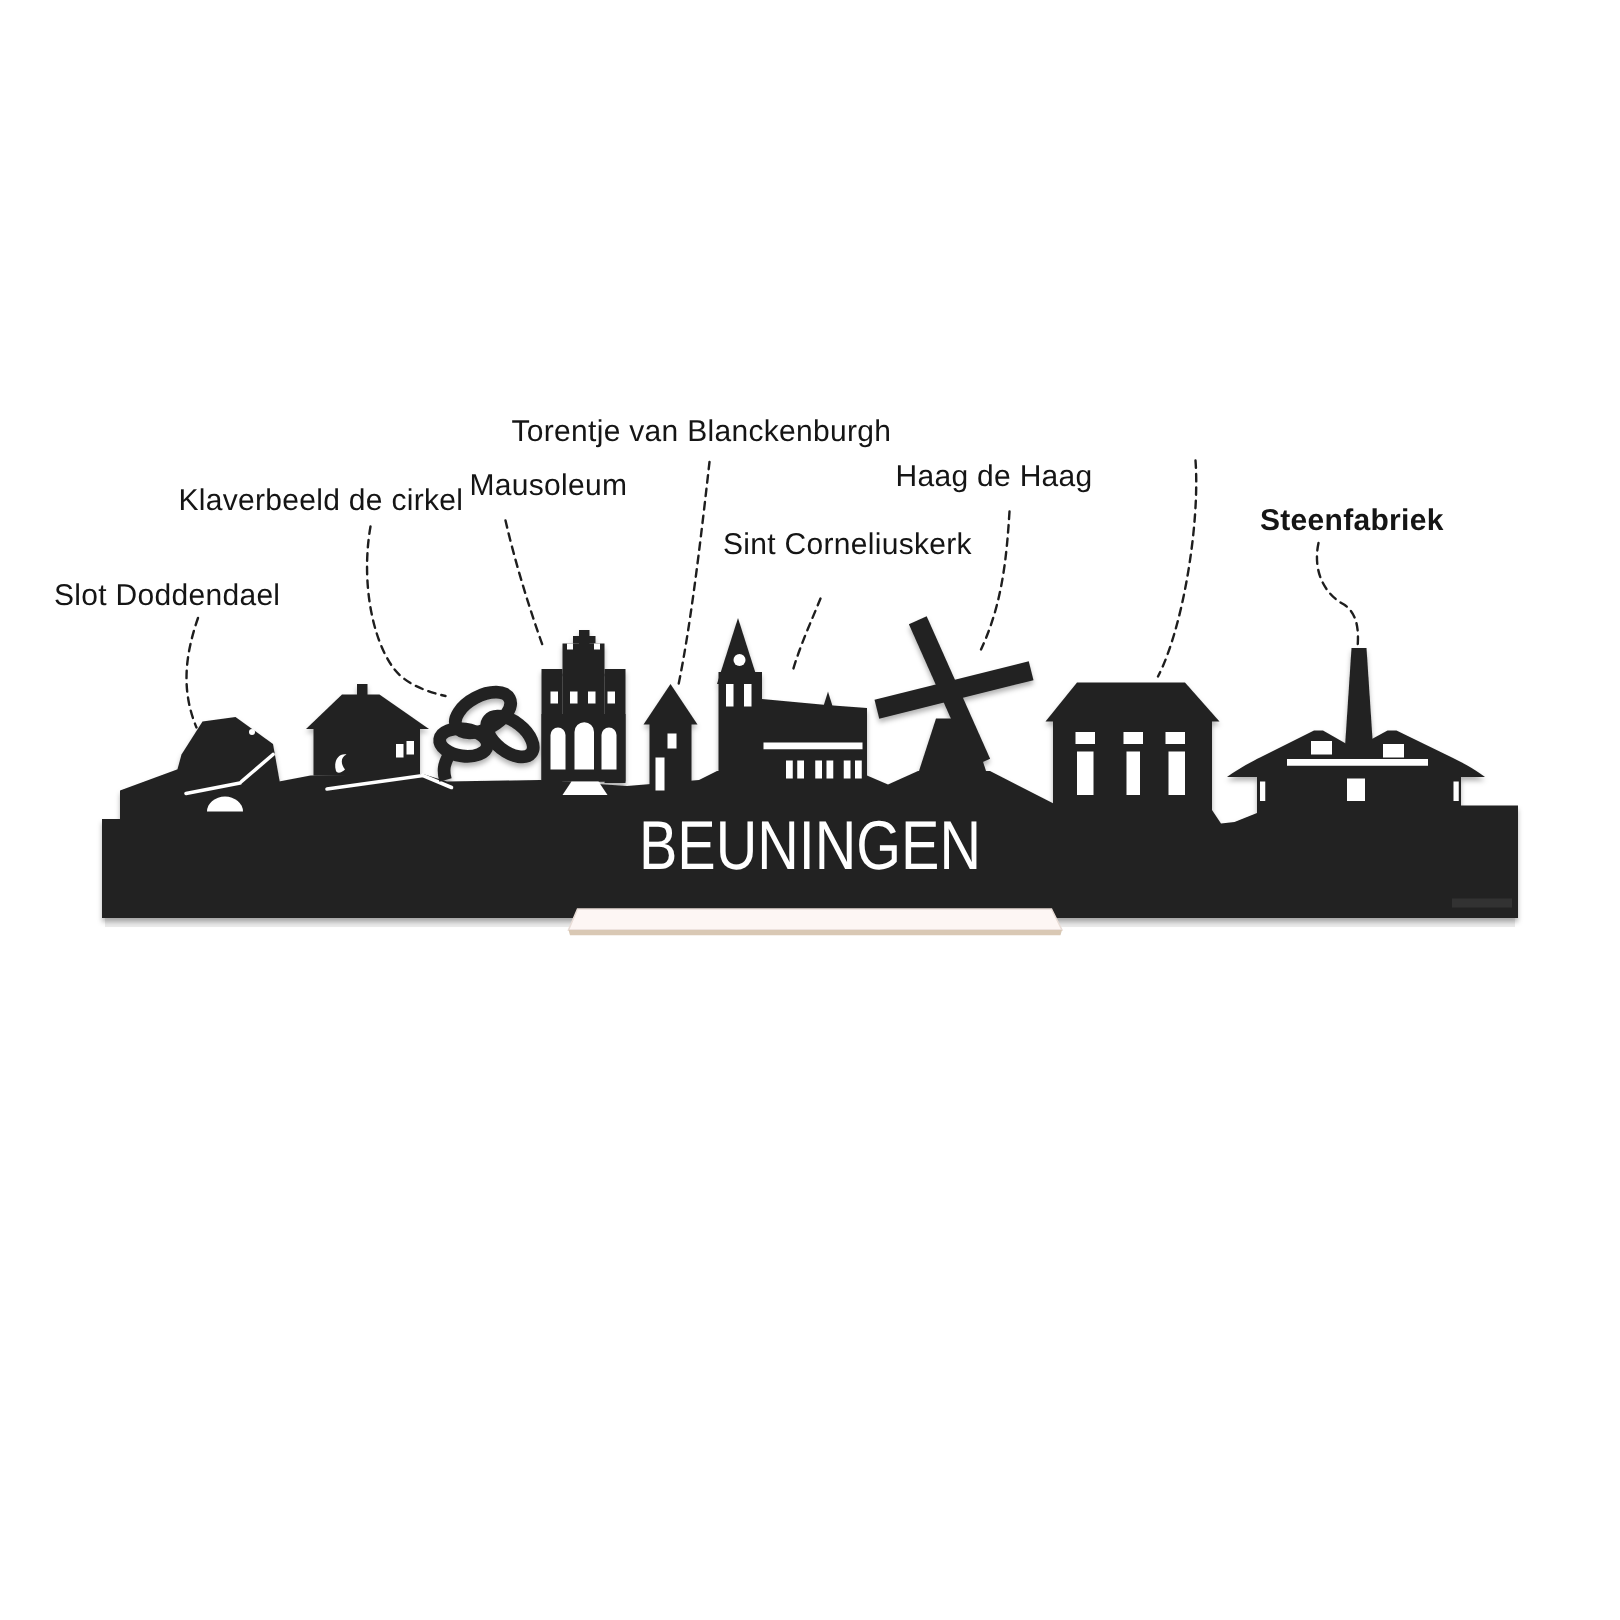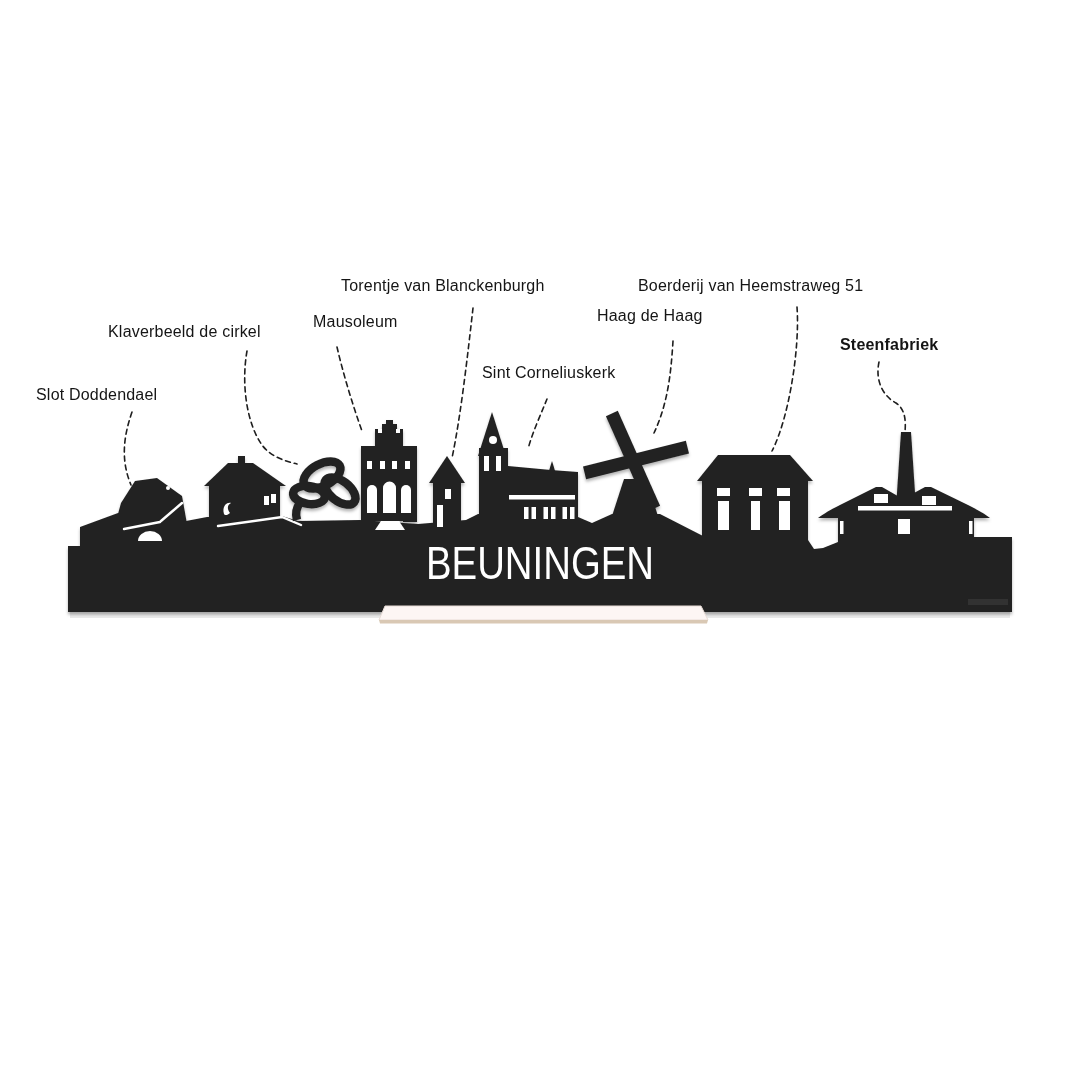--- a/index.html
+++ b/index.html
@@ -1,46 +1,45 @@
 <!DOCTYPE html>
 <html><head>
 <meta charset="utf-8">
 <style>
   html,body{margin:0;padding:0;background:#ffffff;}
   .canvas{
     position:relative;width:1080px;height:1080px;background:#ffffff;overflow:hidden;
     font-family:"Liberation Sans", sans-serif;
   }
   .label{
-    position:absolute;color:#151515;font-size:16px;line-height:1.1;
+    position:absolute;color:#151515;font-size:20px;line-height:1.1;
     letter-spacing:0.2px;white-space:nowrap;
   }
   svg{position:absolute;left:0;top:0;}
   .dash{fill:none;stroke:#1e1e1e;stroke-width:1.6;stroke-dasharray:5 4;stroke-linecap:round;}
   .blk{fill:#242424;}
   .wht{fill:#ffffff;}
   .whtline{stroke:#ffffff;stroke-width:2.4;fill:none;stroke-linecap:round;}
   .loop{fill:none;stroke:#242424;stroke-width:8.5;}
   .title-text{
     fill:#ffffff;font-family:"Liberation Sans", sans-serif;font-size:46px;
     font-weight:400;
   }
 </style>
 </head>
 <body>
 
 <div class="canvas">
 
   <div class="label" style="left:36px;top:386px;text-align:right;">Slot Doddendael</div>
-  <div class="label" style="left:108px;top:323px;">Klaverbeeld de cirkel</div>
+  <div class="label" style="left:119px;top:323px;">Klaverbeeld de cirkel</div>
   <div class="label" style="left:313px;top:313px;text-align:right;">Mausoleum</div>
   <div class="label" style="left:341px;top:277px;">Torentje van Blanckenburgh</div>
-  <div class="label" style="left:482px;top:364px;">Sint Corneliuskerk</div>
+  <div class="label" style="left:482px;top:352px;">Sint Corneliuskerk</div>
   <div class="label" style="left:597px;top:307px;">Haag de Haag</div>
-  <div class="label" style="left:638px;top:277px;">Boerderij van Heemstraweg 51</div>
   <div class="label" style="left:840px;top:336px;font-weight:bold;">Steenfabriek</div>
 
   <svg width="1080" height="1080" viewBox="0 0 1080 1080">
     <defs>
       <filter id="pieceShadow" x="-5%" y="-5%" width="110%" height="115%">
         <feDropShadow dx="0" dy="2.5" stdDeviation="1.8" flood-color="#000000" flood-opacity="0.30"></feDropShadow>
       </filter>
     </defs>
 
     <g>

